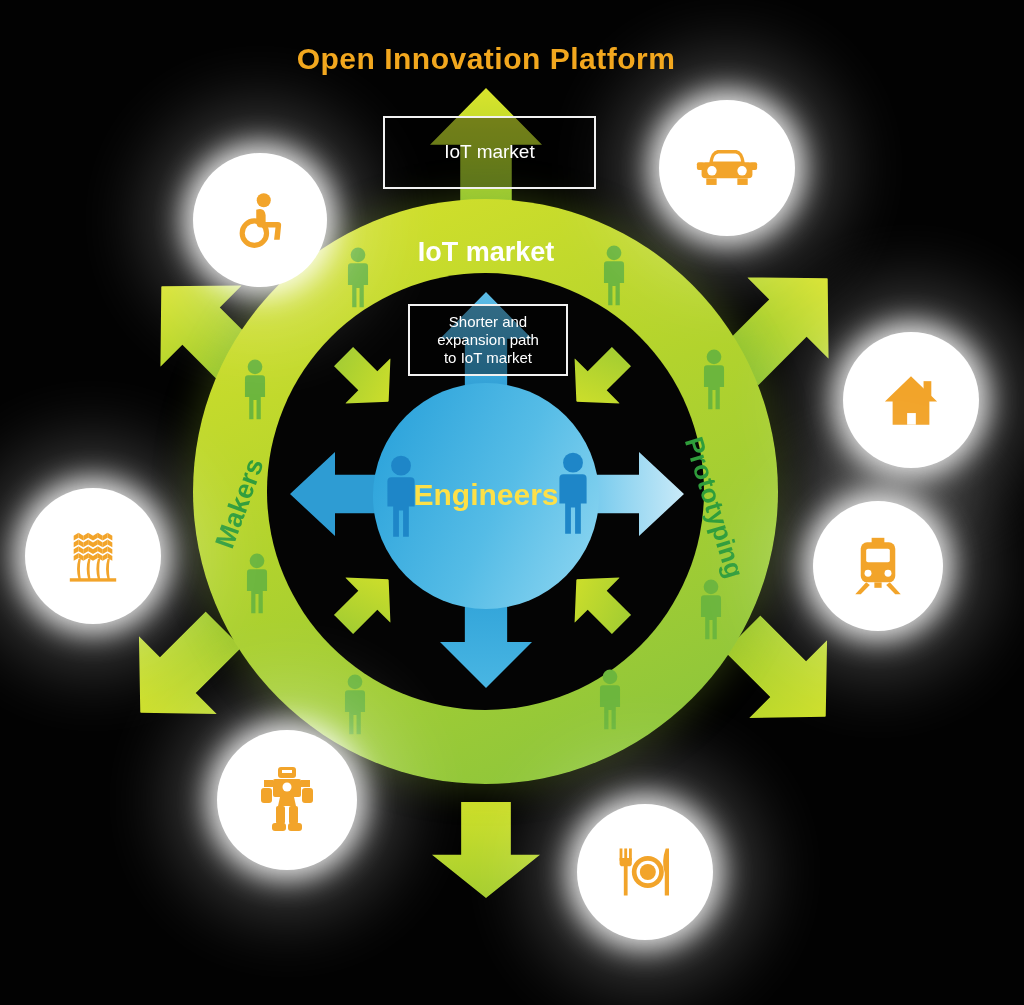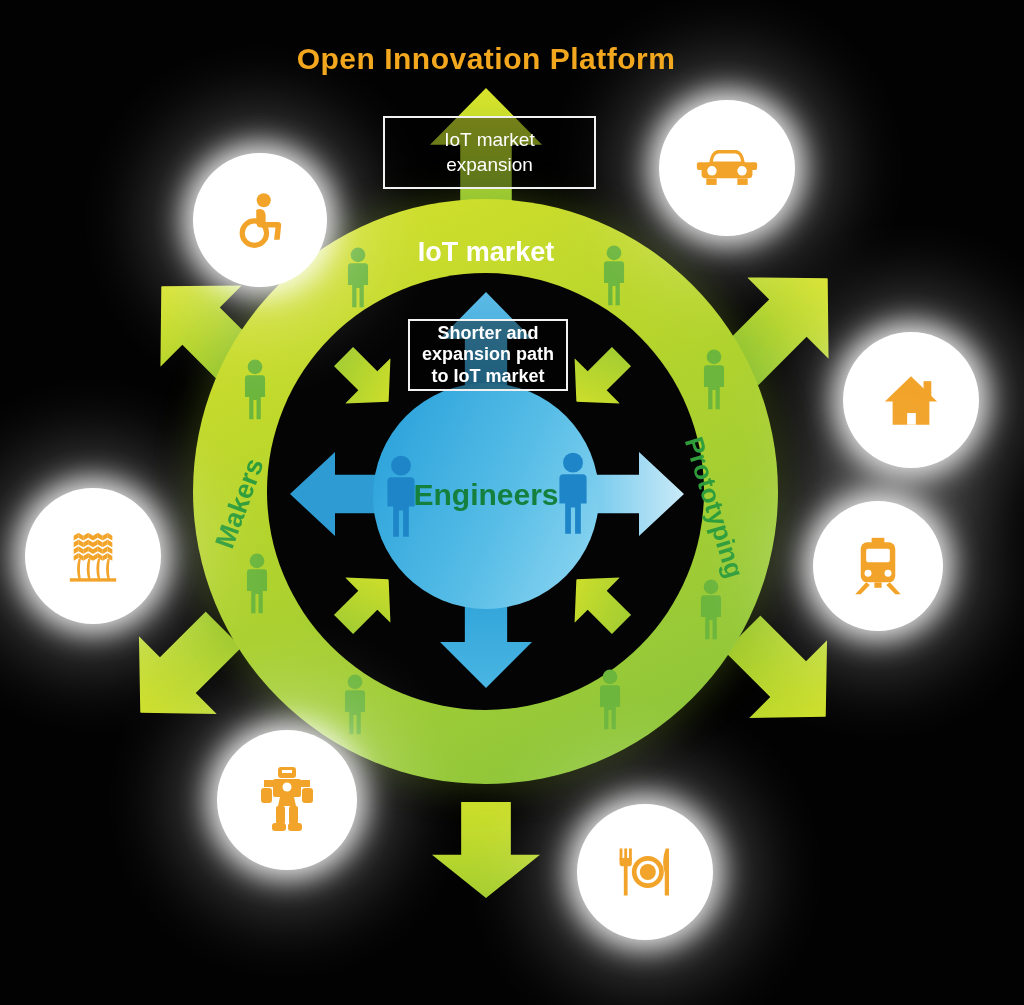--- a/index.html
+++ b/index.html
@@ -66,30 +66,30 @@
     z-index:4;
   }
 
   
   #ring-label{left:386px;top:237px;width:200px;text-align:center;color:#fff;
     font-size:27px;font-weight:bold;z-index:3;}
   #label-makers{left:185px;top:488px;width:110px;text-align:center;color:#2f9d3b;
     font-size:27px;font-weight:bold;transform:rotate(-70deg);z-index:3;}
   #label-proto{left:634px;top:492px;width:160px;text-align:center;color:#2f9d3b;
     font-size:26px;font-weight:bold;transform:rotate(73deg);z-index:3;}
-  #label-engineers{left:386px;top:478px;width:200px;text-align:center;color:#15803d;
+  #label-engineers{left:386px;top:478px;width:200px;text-align:center;color:#fde047;
     font-size:30px;font-weight:bold;z-index:5;}
 
   
   .tbox{
     border:2px solid #f2f2f2;background:rgba(0,0,0,.42);color:#fff;
     text-align:center;z-index:6;display:flex;flex-direction:column;justify-content:center;
   }
   #box-expansion{left:383px;top:116px;width:209px;height:69px;font-size:19px;line-height:1.28;}
-  #box-path{left:408px;top:319px;width:156px;height:68px;font-size:18px;line-height:1.18;font-weight:bold;}
+  #box-path{left:408px;top:304px;width:156px;height:68px;font-size:15px;line-height:1.18;}
 
   
   .person{position:absolute;z-index:3;}
   .person svg{display:block;width:100%;height:100%;}
   .p-green svg{fill:#6cb63d;}
   .p-blue{z-index:5;}
   .p-blue svg{fill:#1e86c8;}
 
   
   .sat{
@@ -191,21 +191,20 @@
   </div>
   <div class="person p-blue" style="left:550px;top:452px;width:46px;height:84px;">
     <svg viewBox="0 0 44 80">
         <circle cx="22" cy="10" r="9.5"></circle>
         <path d="M9 25 Q9 21 13 21 H31 Q35 21 35 25 V49 H29.5 V78 H24 V53 H20 V78 H14.5 V49 H9 Z"></path>
       </svg>
   </div>
 
   <div id="box-expansion" class="abs tbox">
     <span>IoT market</span>
-    <span>expansion</span>
   </div>
   <div id="box-path" class="abs tbox">
     <span>Shorter and</span>
     <span>expansion path</span>
     <span>to IoT market</span>
   </div>
 
   <div class="sat" style="left:193px;top:153px;width:134px;height:134px;">
     <svg width="60" height="60" viewBox="0 0 64 64">
       <circle cx="36" cy="11" r="7.5"></circle>

